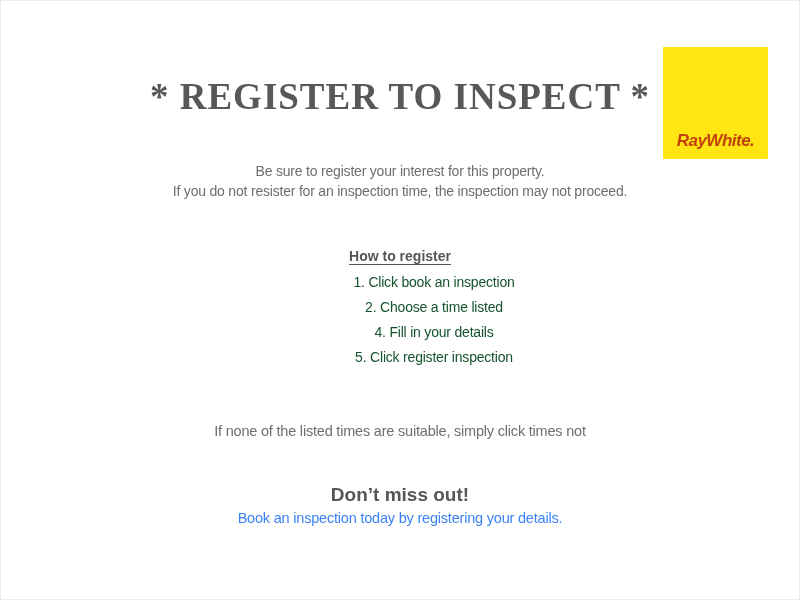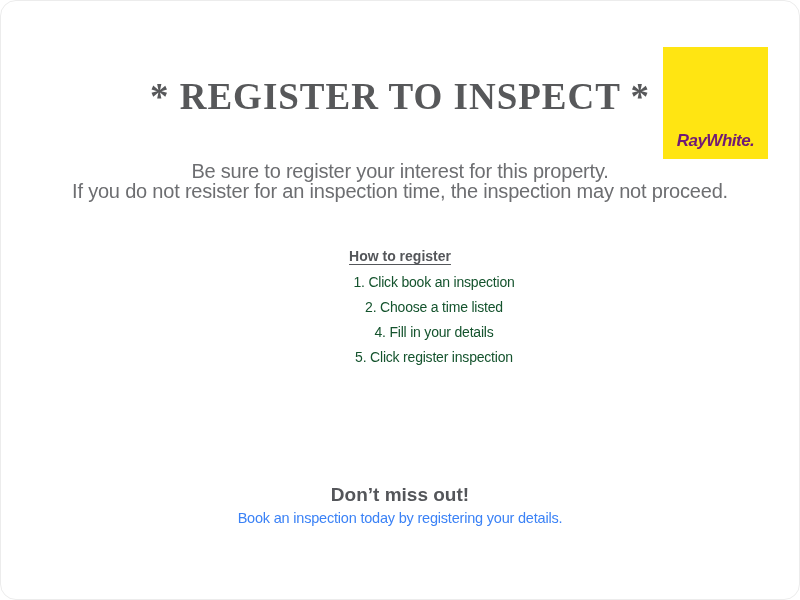--- a/index.html
+++ b/index.html
@@ -6,21 +6,21 @@
     margin: 0;
     padding: 0;
     background: #ffffff;
   }
   .page {
     position: relative;
     width: 798px;
     height: 598px;
     background: #ffffff;
     border: 1px solid #ececec;
-    border-radius: 16px;
+    border-radius: 0;
     overflow: hidden;
     font-family: "Liberation Sans", sans-serif;
   }
   .title {
     position: absolute;
     top: 74px;
     left: 0;
     width: 100%;
     text-align: center;
     font-family: "Liberation Serif", "DejaVu Serif", serif;
@@ -38,31 +38,31 @@
     background: #ffe512;
     display: flex;
     align-items: flex-end;
     justify-content: center;
   }
   .logo-word {
     font-weight: bold;
     font-style: italic;
     font-size: 17px;
     letter-spacing: -0.5px;
-    color: #701a75;
+    color: #c2410c;
     padding-bottom: 8px;
     white-space: nowrap;
   }
   .intro {
     position: absolute;
     top: 161px;
     left: 0;
     width: 100%;
     text-align: center;
-    font-size: 20px;
+    font-size: 14px;
     line-height: 19.5px;
     letter-spacing: -0.2px;
     color: #6d6e71;
   }
   .howto-heading {
     position: absolute;
     top: 247px;
     left: 0;
     width: 100%;
     text-align: center;
@@ -138,19 +138,20 @@
   <div class="howto-heading">How to register</div>
 
   <div class="steps">
     <div class="step">1. Click book an inspection</div>
     <div class="step">2. Choose a time listed</div>
     <div class="step">4. Fill in your details</div>
     <div class="step">5. Click register inspection</div>
   </div>
 
   <div class="note">
+    <div>If none of the listed times are suitable, simply click times not</div>
   </div>
 
   <div class="outro-heading">Don’t miss out!</div>
 
   <div class="outro-line">Book an inspection today by registering your details.</div>
 
 </div>
 
 </body></html>

